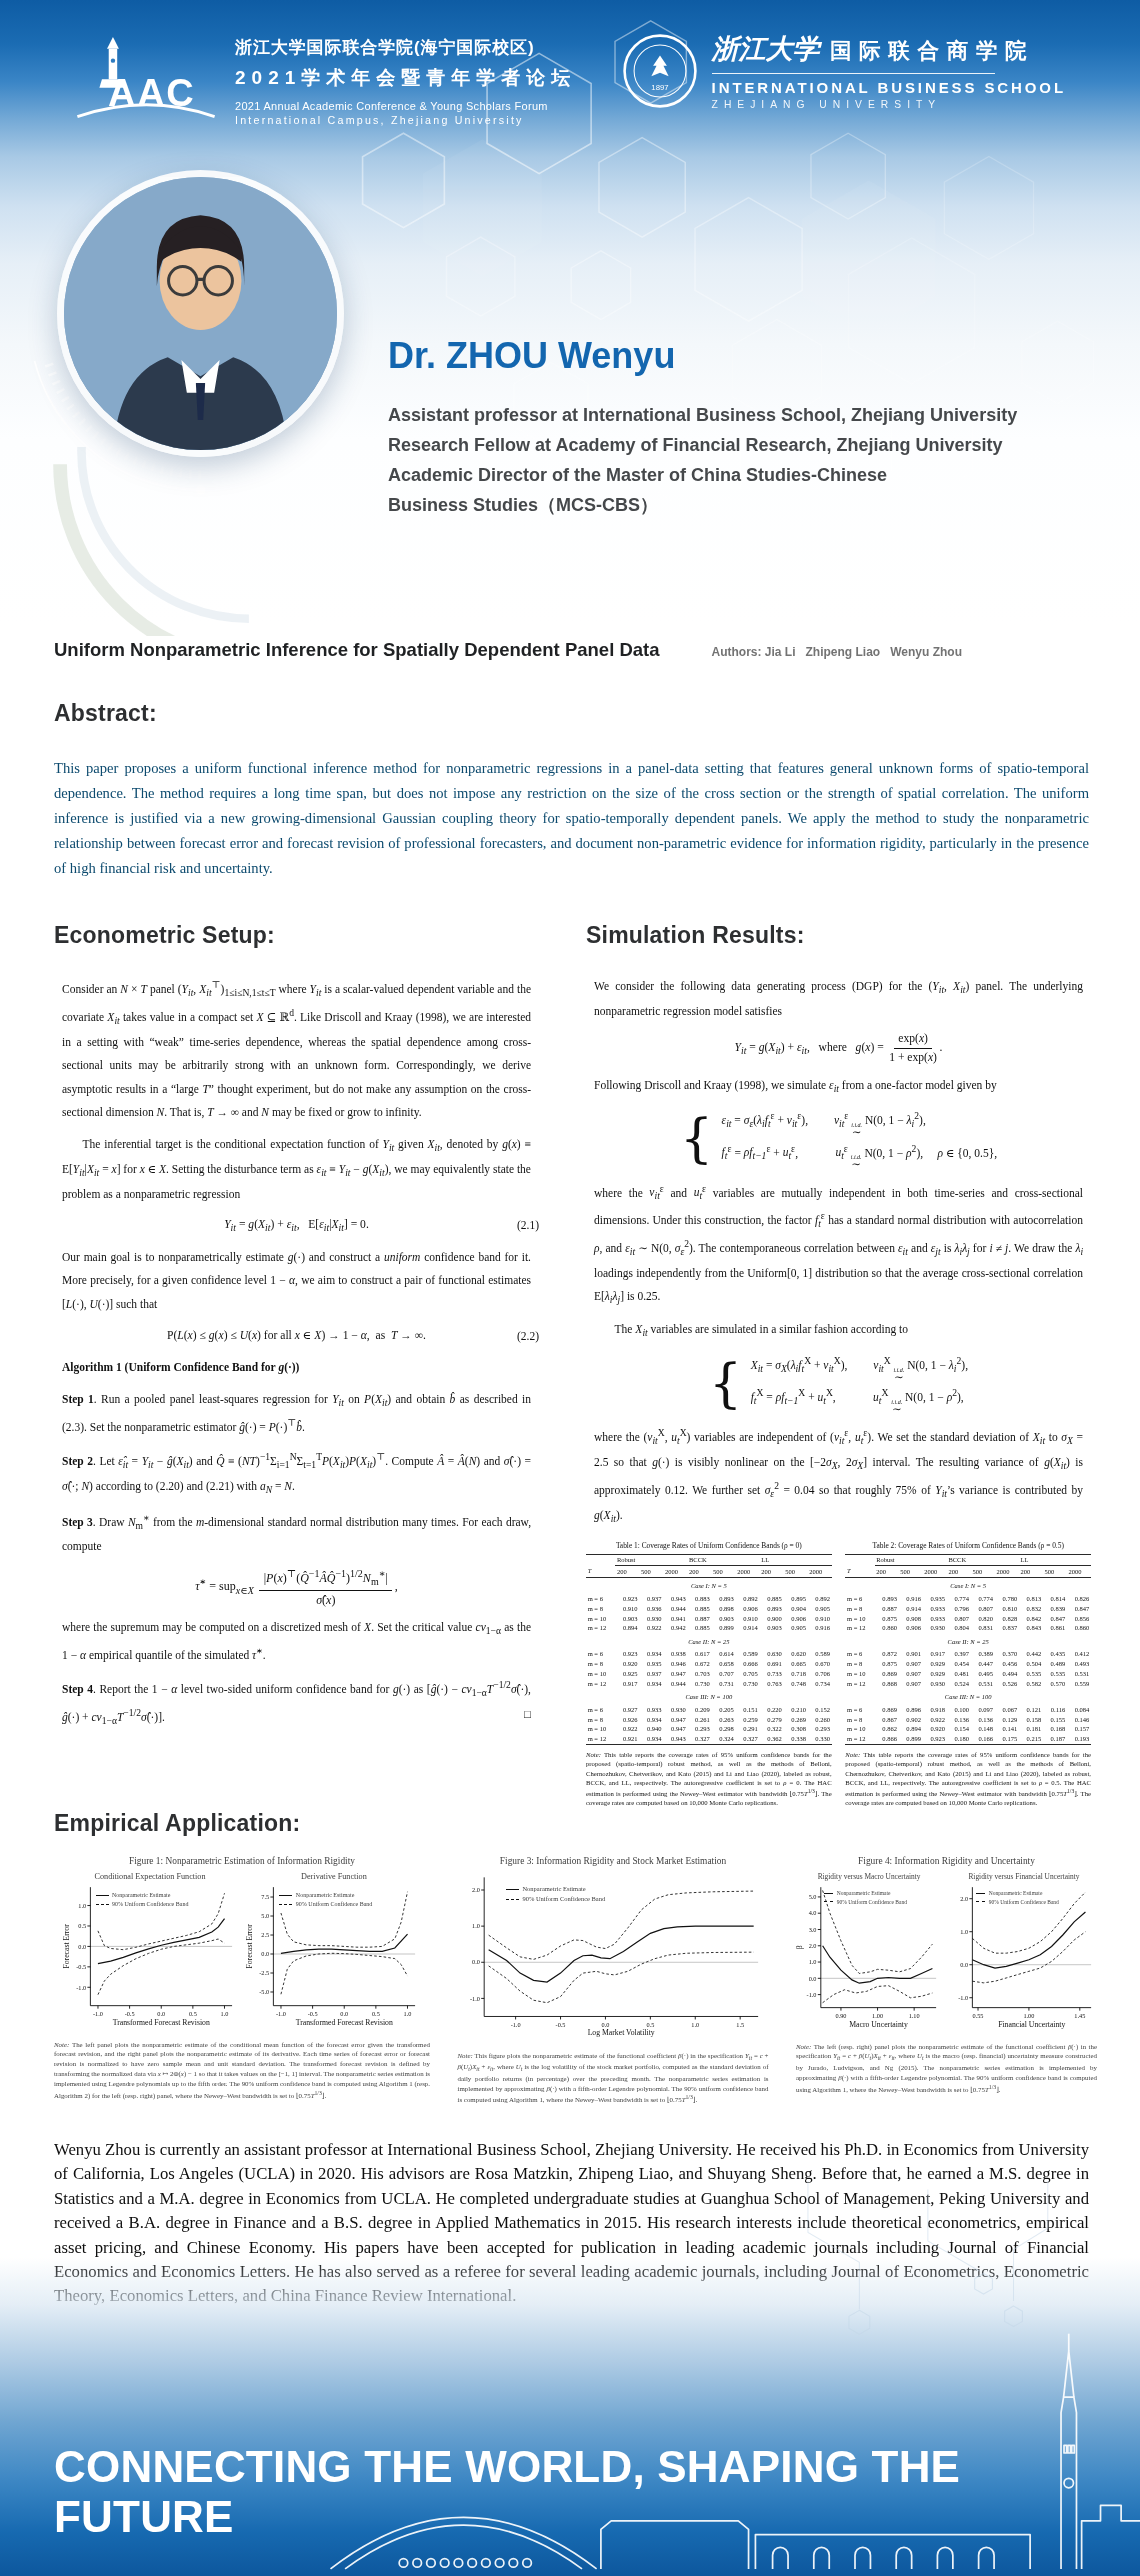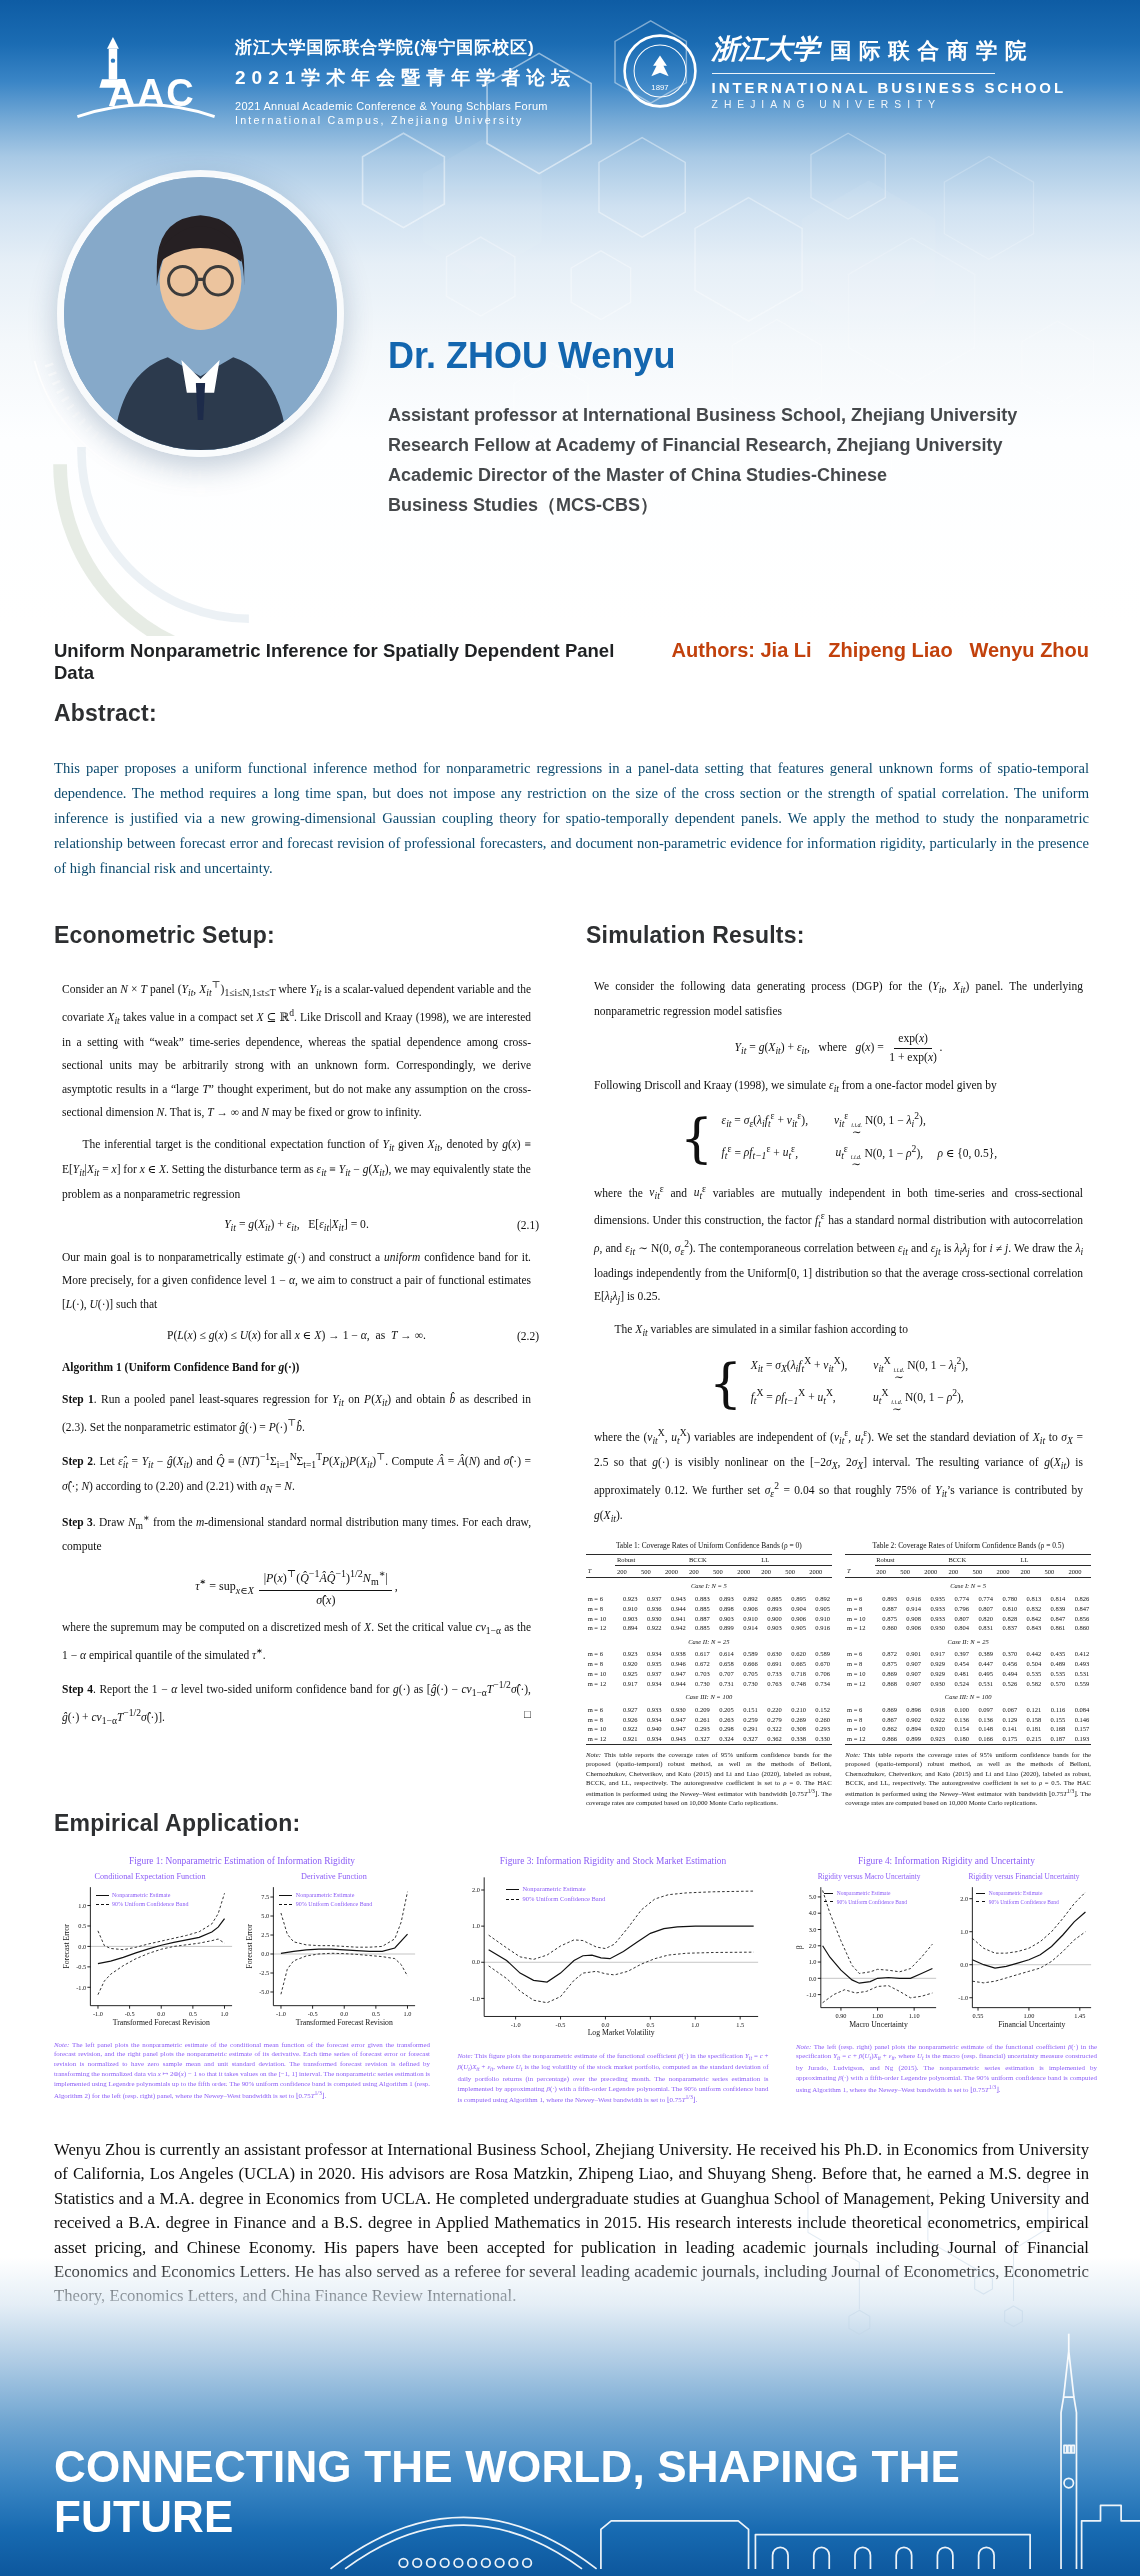--- a/index.html
+++ b/index.html
@@ -34,21 +34,21 @@
          border:7.7px solid rgba(255,255,255,.95);overflow:hidden;
          background:linear-gradient(180deg,#9cbbd6 0%,#7fa3c4 55%,#5f87ab 100%);
          box-shadow:0 10.3px 29px rgba(18,60,102,.25);}
   .photo svg{width:100%;height:100%;display:block;}
   .name{position:absolute;left:388px;top:335px;font-size:36px;font-weight:800;color:#1366af;}
   .titles{position:absolute;left:388px;top:400px;font-size:18px;font-weight:700;color:#45484b;line-height:30px;}
 
   
   .paper-row{position:absolute;left:54px;top:639px;width:1035px;display:flex;align-items:baseline;}
   .paper-title{font-size:18.5px;font-weight:800;color:#1f2123;}
-  .paper-authors{font-size:20px;font-weight:700;color:#c2410c;margin-left:52px;white-space:pre;}
+  .paper-authors{font-size:12px;font-weight:700;color:#737373;margin-left:52px;white-space:pre;}
 
   .sec-h{font-size:23px;font-weight:800;color:#2d2f31;letter-spacing:0.2px;}
   .abs-h{position:absolute;left:54px;top:700px;}
   .abs-t{position:absolute;left:54px;top:756px;width:1035px;
          font-family:"Liberation Serif","DejaVu Serif",serif;font-size:14.6px;line-height:1.72;
          text-align:justify;color:#0c4a6e;}
 
   
   .setup-h{position:absolute;left:54px;top:922px;}
   .sim-h{position:absolute;left:586px;top:922px;}
@@ -83,21 +83,21 @@
   .simtab td{padding:0.9px 1.7px;text-align:right;}
   .simtab td.mlab{text-align:left;white-space:nowrap;}
   .simtab th.ghead{border-bottom:0.7px solid #2a2a2a;}
   .simtab th.hb{border-bottom:0.7px solid #2a2a2a;}
   .simtab td.case{text-align:center;font-style:italic;padding:4.3px 0 3.4px 0;}
   .tnote{font-size:6.7px;line-height:1.42;text-align:justify;margin-top:4.3px;color:#161616;}
 
   
   .emp-h{position:absolute;left:54px;top:1810px;}
   .figs{position:absolute;left:54px;top:1856px;width:1035px;display:flex;gap:27.5px;
-        font-family:"Liberation Serif","DejaVu Serif",serif;color:#8b5cf6;}
+        font-family:"Liberation Serif","DejaVu Serif",serif;color:#404040;}
   .figblock{flex:0 0 auto;}
   .figcap{font-size:9.4px;text-align:center;margin-bottom:6px;}
   .panelrow{display:flex;justify-content:center;gap:6.9px;}
   .panel{position:relative;}
   .ptitle{font-size:8.2px;text-align:center;margin-bottom:0.9px;}
   .leg{position:absolute;font-size:6px;line-height:1.55;background:transparent;}
   .lrow{display:flex;align-items:center;gap:3.4px;white-space:nowrap;}
   .lsamp{display:inline-block;width:13px;height:0;border-top:1.2px solid #111;}
   .lsamp.dash{border-top-style:dashed;}
   .fignote{font-size:6.9px;line-height:1.42;text-align:justify;margin-top:7.7px;}

